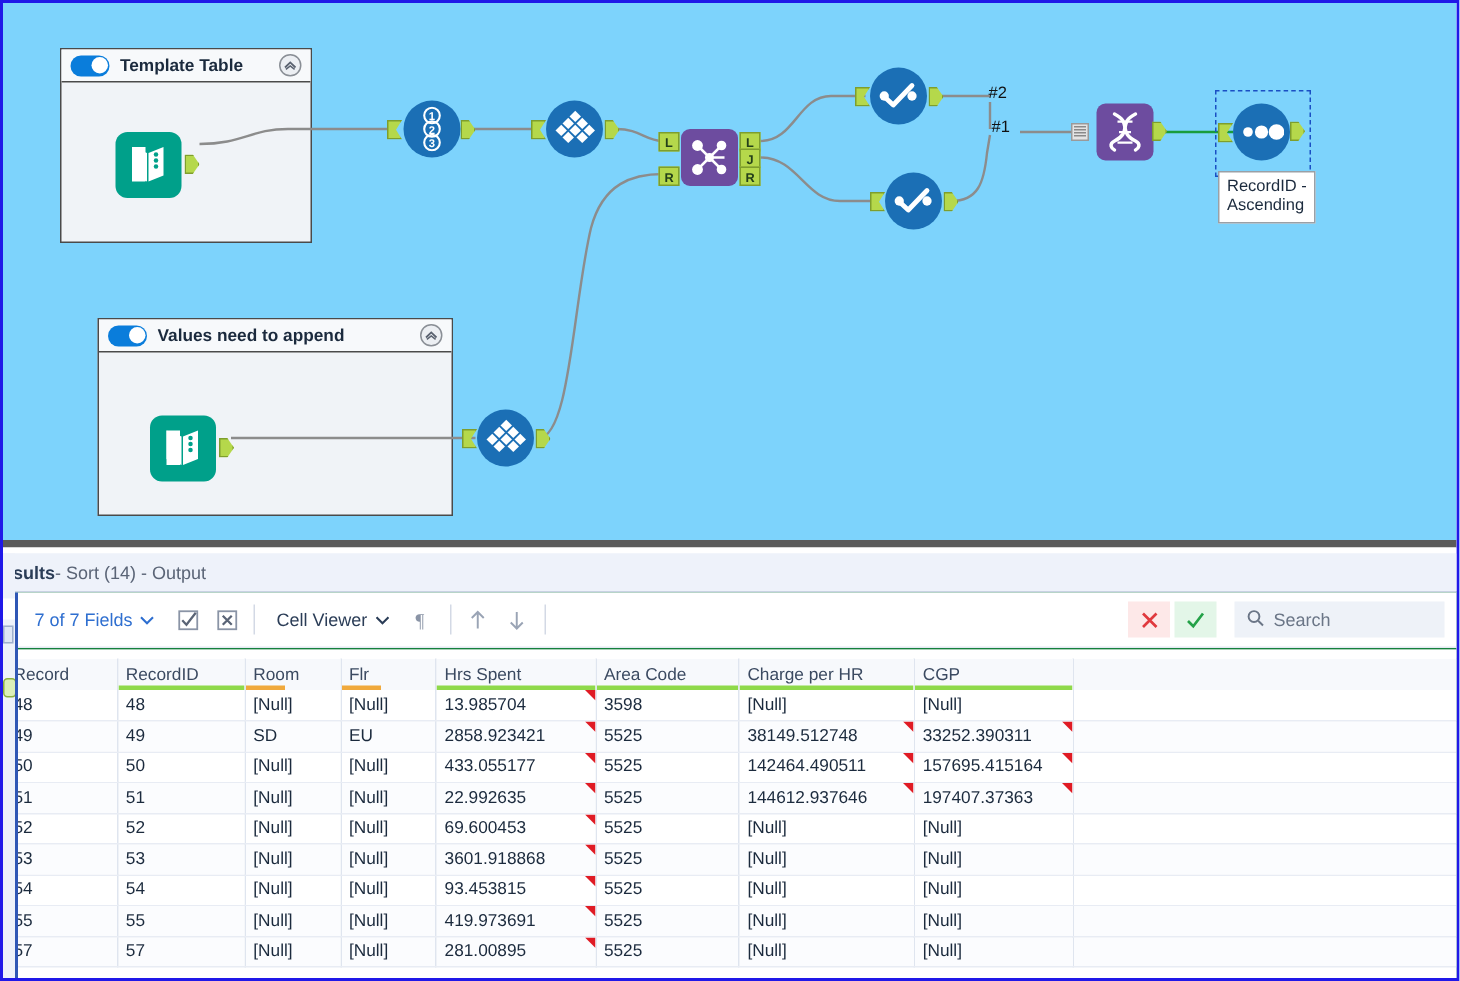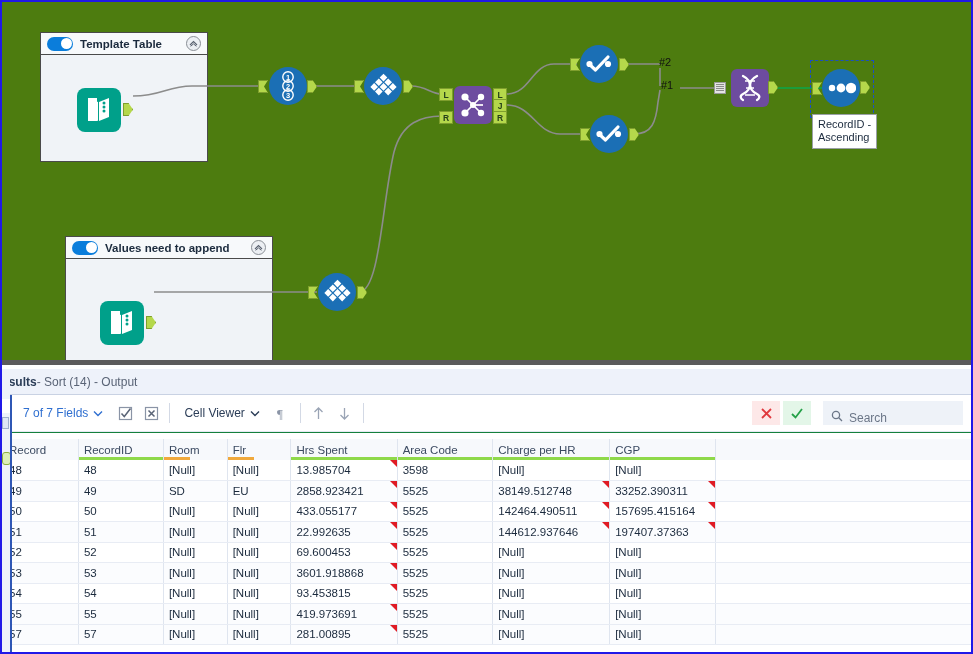--- a/index.html
+++ b/index.html
@@ -15,21 +15,21 @@
     width: 973px; height: 654px;
     border: 2px solid #2018e8;
     background: #ffffff;
     overflow: hidden;
   }
 
   
   .canvas {
     position: absolute; left: 0; top: 0;
     width: 969px; height: 358px;
-    background: #4d7c0f;
+    background: #7dd3fc;
     overflow: hidden;
   }
 
   
   .tool-container {
     position: absolute;
     background: #f0f3f7;
     border: 1px solid #4a4a4a;
   }
   .container-header {
@@ -207,21 +207,21 @@
     display:flex;align-items:center;justify-content:center;
   }
   .btn-check {
     width:28px;height:24px;background:#e3f6e8;
     display:flex;align-items:center;justify-content:center;
     margin-left:3px;
   }
   .search-box {
     margin-left:12px;
     width:140px;height:24px;background:#eef2f8;
-    display:flex;align-items:flex-end;gap:6px;padding:0 8px;
+    display:flex;align-items:center;gap:6px;padding:0 8px;
     font-size:12px;color:#6b7687;
   }
 
   
   .grid-wrap { position:absolute; left:0; top:38px; width:967px; height:219px; overflow:hidden; background:#ffffff;}
   .grid-scroll-pad { height:6px; background:#ffffff;}
   table.grid { border-collapse: collapse; table-layout: fixed; width: 100%; }
   table.grid th, table.grid td {
     font-size: 11.5px;
     font-family:"Liberation Sans", sans-serif;
@@ -297,21 +297,21 @@
             <path d="M14 6 L24 2 V21 L14 25 Z" fill="#ffffff"></path>
             <circle cx="19" cy="7" r="1.5" fill="#00a08a"></circle>
             <circle cx="19" cy="11" r="1.5" fill="#00a08a"></circle>
             <circle cx="19" cy="15" r="1.5" fill="#00a08a"></circle>
           </svg>
         </div>
         <div class="port out" style="left:82px; top:48px;"></div>
       </div>
     </div>
 
-    <div class="tool-container" style="left:63px; top:210px; width:208px; height:132px;margin-top:24px;">
+    <div class="tool-container" style="left:63px; top:210px; width:237px; height:132px;">
       <div class="container-header">
         <div class="toggle-switch"></div>
         <div class="container-title">Values need to append</div>
         <div class="collapse-btn">
           <svg width="9" height="7" viewBox="0 0 9 7">
               <path d="M1 5 L4.5 1.6 L8 5" stroke="#5a6270" stroke-width="1.2" fill="none"></path>
               <path d="M1.6 6.3 L4.5 3.9 L7.4 6.3" stroke="#5a6270" stroke-width="1" fill="none"></path>
             </svg>
         </div>
       </div>

